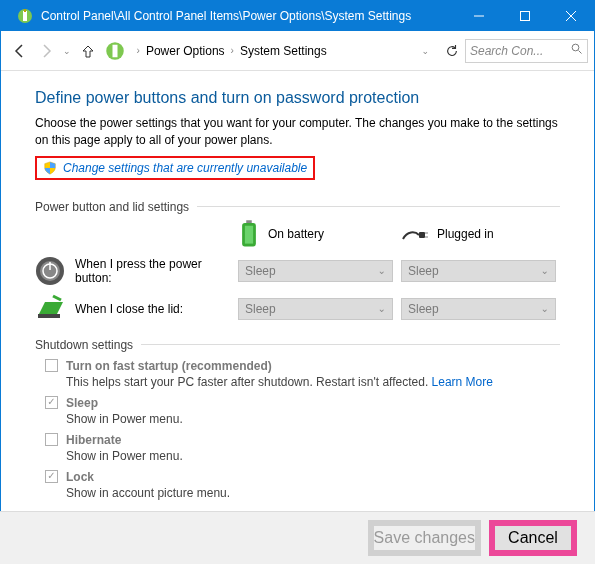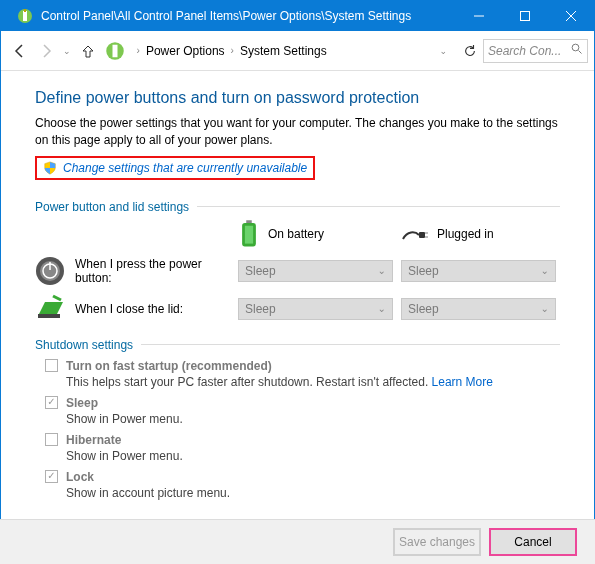--- a/index.html
+++ b/index.html
@@ -33,35 +33,35 @@
     align-items:center;
     border-bottom:1px solid #e0e0e0;
     padding: 0 6px;
   }
   .navbtn { width:26px; height:26px; display:flex; align-items:center; justify-content:center; color:#555; }
   .navbtn.disabled { color:#b8b8b8; }
   .crumbs { flex:1; display:flex; align-items:center; font-size:12px; color:#000; margin-left:4px; gap:2px; }
   .crumbs .sep { color:#888; padding:0 4px; font-size:10px; }
   .cicon { width:20px; height:20px; margin-right:6px; }
   .searchbox {
-    width:105px; height:24px; border:1px solid #d0d0d0;
+    width:123px; height:24px; border:1px solid #d0d0d0;
     display:flex; align-items:center; padding:0 4px; color:#888;
     font-size:12px; gap:4px; font-style: italic;
   }
   .searchbox .sicon { margin-left:auto; font-style:normal; }
   .content { padding: 18px 34px 6px 34px; }
   h1 { color:#0a5b9c; font-weight:400; font-size:16px; margin:0 0 8px 0; }
   .desc { font-size:12px; line-height:1.45; margin-bottom:6px; color:#000;}
   .changelink {
     display:inline-flex; align-items:center; gap:6px;
     border:2px solid #e11; padding:3px 6px; color:#0066cc;
     text-decoration:none; font-size:12px; margin-bottom:10px;font-style:italic;
   }
   .shield { width:14px; height:14px; }
-  .grouptitle { font-size:12px; color:#0369a1; margin-top:10px; }
+  .grouptitle { font-size:12px; color:#404040; margin-top:10px; }
   .grouptitle .line { display:flex; align-items:center; gap:8px; }
   .grouptitle hr { flex:1; border:none; border-top:1px solid #dcdcdc; margin:0;}
   .powgrid { display:grid; grid-template-columns: 195px 155px 155px; gap:8px 8px; align-items:center; margin-top:6px;}
   .colhead { display:flex; align-items:center; gap:8px; font-size:12px;}
   .battery-ico { width:22px; height:28px; }
   .plug-ico { width:28px; height:18px; }
   .rowlabel { display:flex; align-items:center; gap:10px; font-size:12px; }
   .rowicon { width:30px; height:30px; flex-shrink:0;}
   .ddl {
     height:22px; background:#dcdcdc; border:1px solid #c8c8c8;
@@ -75,21 +75,21 @@
   .cb.checked::after { content:"✓"; font-size:10px; color:#9a9a9a; line-height:1;}
   .opt .text { color:#7a7a7a; font-size:12px; }
   .opt .text .bold { font-weight:600; }
   .opt .text .sub { display:block; color:#444; margin-top:2px;}
   .learn { color:#0066cc; text-decoration:none;}
   .footer {
     position:absolute; bottom:0; left:0; right:0;
     padding:8px 18px; display:flex; justify-content:flex-end; gap:8px;
     background:#f0f0f0; border-top:1px solid #dcdcdc;
   }
-  .btn { min-width:88px; height:28px; border:2px solid #ec4899; background:#e1e1e1; font-size:12px; display:flex; align-items:center; justify-content:center; }
+  .btn { min-width:88px; height:36px; border:6px solid #ec4899; background:#e1e1e1; font-size:16px; display:flex; align-items:center; justify-content:center; }
   .btn.disabled { color:#9a9a9a; border-color:#d0d0d0; background:#efefef;}
   .refresh { width:26px; display:flex; align-items:center; justify-content:center; color:#555; margin-left:6px;}
   .dropchev{ font-size:9px; color:#888; padding:0 4px;}
 </style>
 </head>
 <body>
 
 <div class="titlebar">
   <svg class="appicon" viewBox="0 0 16 16">
       <circle cx="8" cy="8" r="7" fill="#7ec850"></circle>

